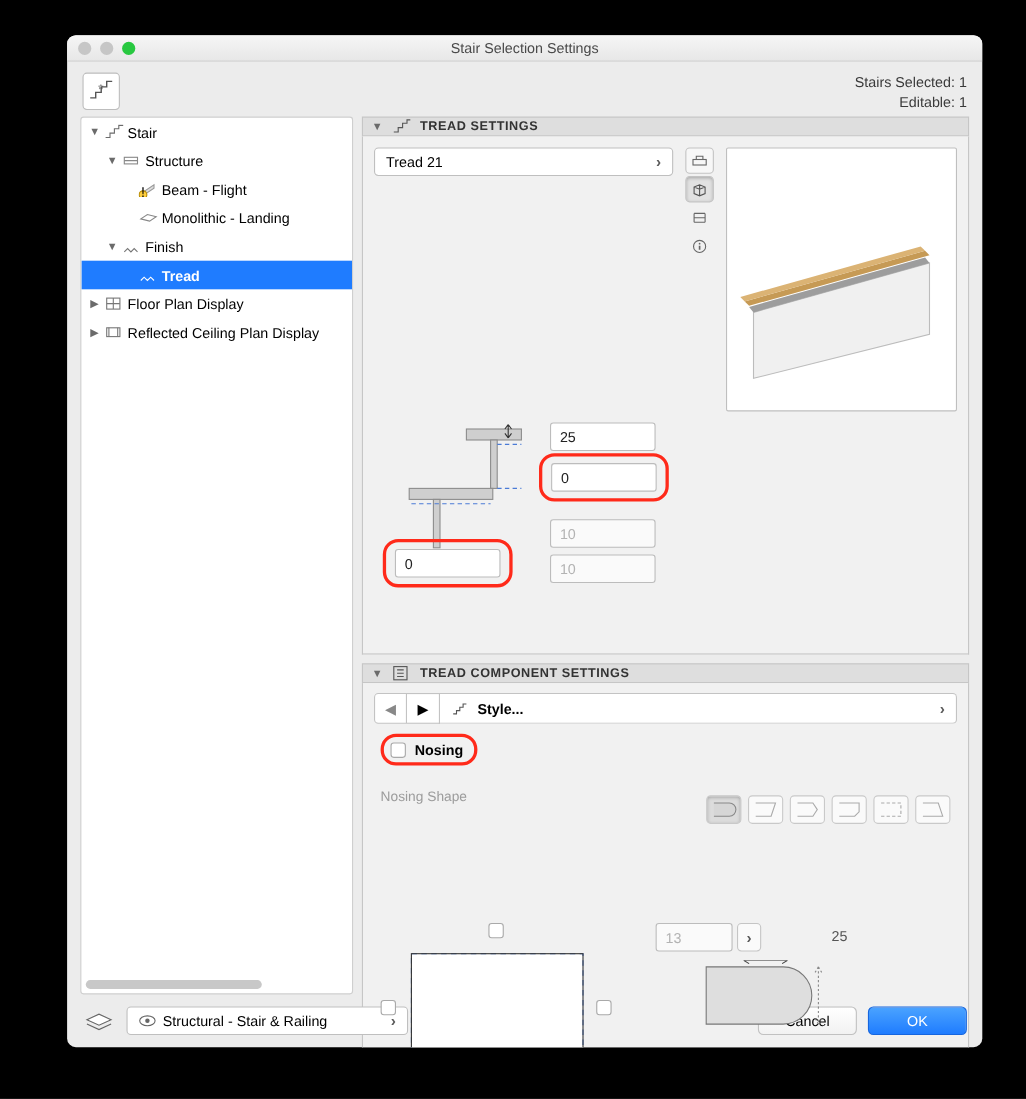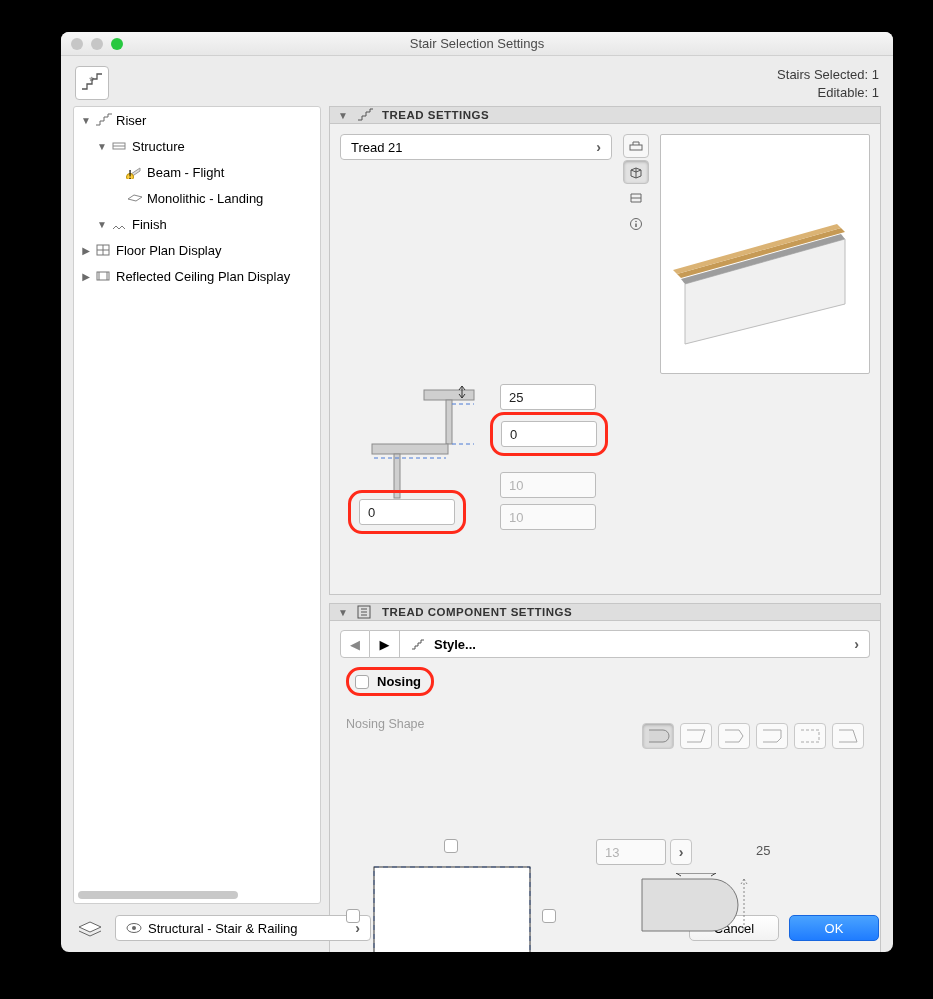--- a/index.html
+++ b/index.html
@@ -81,21 +81,21 @@
   </div>
 
   <div class="body">
 
     <div class="sidebar">
       <div class="sbrow" style="padding-left:6px">
         <span class="disclosure">▼</span>
         <svg width="18" height="14">
             <path d="M1 12h4V8h4V4h4V1h4" stroke="#6b6b6b" fill="none"></path>
           </svg>
-        <span>Riser</span>
+        <span>Stair</span>
       </div>
       <div class="sbrow" style="padding-left:22px">
         <span class="disclosure">▼</span>
         <svg width="18" height="14">
             <rect x="2" y="4" width="12" height="6" fill="none" stroke="#888"></rect>
             <line x1="2" y1="7" x2="14" y2="7" stroke="#888"></line>
           </svg>
         <span>Structure</span>
       </div>
       <div class="sbrow" style="padding-left:52px">
@@ -111,20 +111,26 @@
             <path d="M2 8 L8 4 L16 6 L10 10z" fill="#fff" stroke="#888"></path>
           </svg>
         <span>Monolithic - Landing</span>
       </div>
       <div class="sbrow" style="padding-left:22px">
         <span class="disclosure">▼</span>
         <svg width="18" height="14">
             <path d="M2 12 L5 9 L8 12 L11 9 L14 12" fill="none" stroke="#777"></path>
           </svg>
         <span>Finish</span>
+      </div>
+      <div class="sbrow selected" style="padding-left:52px">
+        <svg width="18" height="14">
+            <path d="M2 12 L5 9 L8 12 L11 9 L14 12" fill="none" stroke="#fff"></path>
+          </svg>
+        <span style="font-weight:600">Tread</span>
       </div>
       <div class="sbrow" style="padding-left:6px">
         <span class="disclosure">▶</span>
         <svg width="18" height="14">
             <rect x="2" y="2" width="12" height="10" fill="none" stroke="#777"></rect>
             <line x1="2" y1="7" x2="14" y2="7" stroke="#777"></line>
             <line x1="8" y1="2" x2="8" y2="12" stroke="#777"></line>
           </svg>
         <span>Floor Plan Display</span>
       </div>

